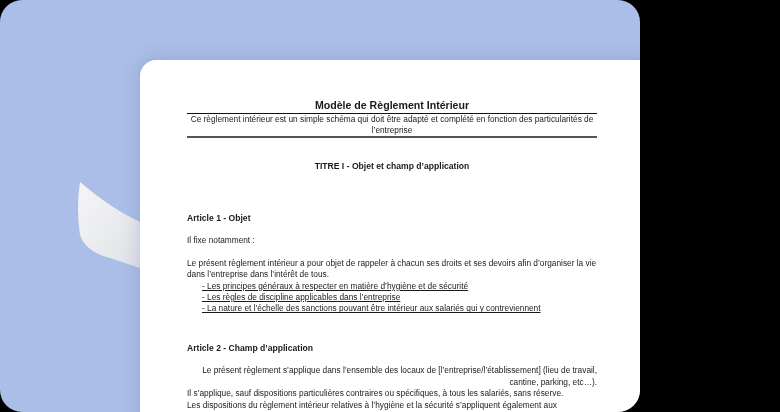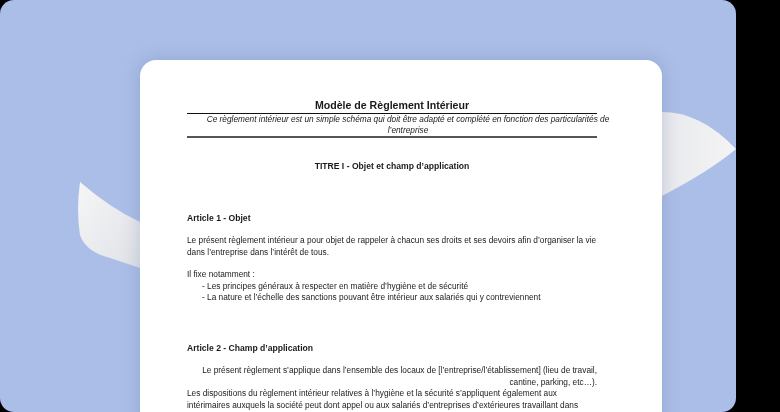--- a/index.html
+++ b/index.html
@@ -1,49 +1,49 @@
 <!DOCTYPE html>
 <html><head>
   <meta charset="utf-8">
   <style>
     html, body { margin: 0; padding: 0; background: #000; }
     body { width: 780px; height: 412px; overflow: hidden; position: relative; }
     .stage {
-      position: absolute; left: 0; top: 0; width: 736px; height: 412px;
-      background: #abbee7; border-radius: 14px; overflow: hidden;
+      position: absolute; left: 0; top: 0; width: 640px; height: 412px;
+      background: #abbee7; border-radius: 22px; overflow: hidden;
     }
     .deco { position: absolute; }
     .card {
       position: absolute; left: 140px; top: 60px; width: 522px; height: 380px;
       background: #ffffff; border-radius: 16px;
       box-shadow: 0 0 18px rgba(70,90,150,0.25);
     }
     .doc {
       position: absolute; left: 47px; top: 0; width: 410px;
       font-family: "Liberation Sans", sans-serif; color: #1a1a1a;
       font-size: 8.3px; line-height: 11.4px;
     }
     .title {
       position: absolute; top: 39px; left: 0; width: 410px; text-align: center;
       font-weight: bold; font-size: 10.6px; line-height: 13px;
     }
     .rule-top { position: absolute; top: 53px; left: 0; width: 410px; height: 1px; background: #111; }
     .subtitle {
-      position: absolute; top: 54px; left: 16px; width: 410px; text-align: center;
-      font-style: italic; font-size: 8.3px; line-height: 11.4px;
+      position: absolute; top: 54px; left: 0; width: 410px; text-align: center;
+      font-size: 8.3px; line-height: 11.4px;
     }
     .rule-bottom { position: absolute; top: 76px; left: 0; width: 410px; height: 1.5px; background: #555; }
     .titre {
       position: absolute; top: 89px; left: 0; width: 410px; text-align: center;
       font-weight: bold; font-size: 8.6px; margin-top: 12px;
     }
     .block { position: absolute; left: 0; width: 410px; }
     .art-h { font-weight: bold; font-size: 8.6px; margin-top: 44px; }
     .list { margin: 0; padding: 0; list-style: none; }
-    .list li { padding-left: 32px; text-indent: -17px; }
+    .list li { padding-left: 32px; text-indent: -17px; text-decoration: underline; }
   </style>
 </head>
 <body>
 
 <div class="stage">
 
   <svg class="deco" style="left:70px; top:170px;" width="80" height="110" viewBox="0 0 80 110">
     <defs>
       <linearGradient id="gL" x1="0" y1="0" x2="1" y2="1">
         <stop offset="0" stop-color="#f6f6f7"></stop>
@@ -67,30 +67,32 @@
     <div class="doc">
       <div class="title">Modèle de Règlement Intérieur</div>
       <div class="rule-top"></div>
       <div class="subtitle">Ce règlement intérieur est un simple schéma qui doit être adapté et complété en fonction des particularités de l’entreprise</div>
       <div class="rule-bottom"></div>
 
       <div class="titre">TITRE I - Objet et champ d’application</div>
 
       <div class="block" style="top:109px;">
         <div class="art-h">Article 1 - Objet</div>
+        <div style="margin-top:11px;">Il fixe notamment :</div>
         <div style="margin-top:11px;">Le présent règlement intérieur a pour objet de rappeler à chacun ses droits et ses devoirs afin d’organiser la vie dans l’entreprise dans l’intérêt de tous.</div>
-        <div style="margin-top:11px;">Il fixe notamment :</div>
         <ul class="list">
           <li>- Les principes généraux à respecter en matière d’hygiène et de sécurité</li>
+          <li>- Les règles de discipline applicables dans l’entreprise</li>
           <li>- La nature et l’échelle des sanctions pouvant être intérieur aux salariés qui y contreviennent</li>
         </ul>
       </div>
 
       <div class="block" style="top:239px;">
         <div class="art-h">Article 2 - Champ d’application</div>
         <div style="margin-top:11px;text-align:right;">Le présent règlement s’applique dans l’ensemble des locaux de [l’entreprise/l’établissement] (lieu de travail, cantine, parking, etc…).</div>
+        <div>Il s’applique, sauf dispositions particulières contraires ou spécifiques, à tous les salariés, sans réserve.</div>
         <div>Les dispositions du règlement intérieur relatives à l’hygiène et la sécurité s’appliquent également aux intérimaires auxquels la société peut dont appel ou aux salariés d’entreprises d’extérieures travaillant dans [l’entreprise/l’établissement] ou aux personnes y effectuant un stage.</div>
       </div>
 
       <div class="titre" style="top:345px;">TITRE II - Discipline générale</div>
     </div>
   </div>
 </div>
 
 </body></html>

